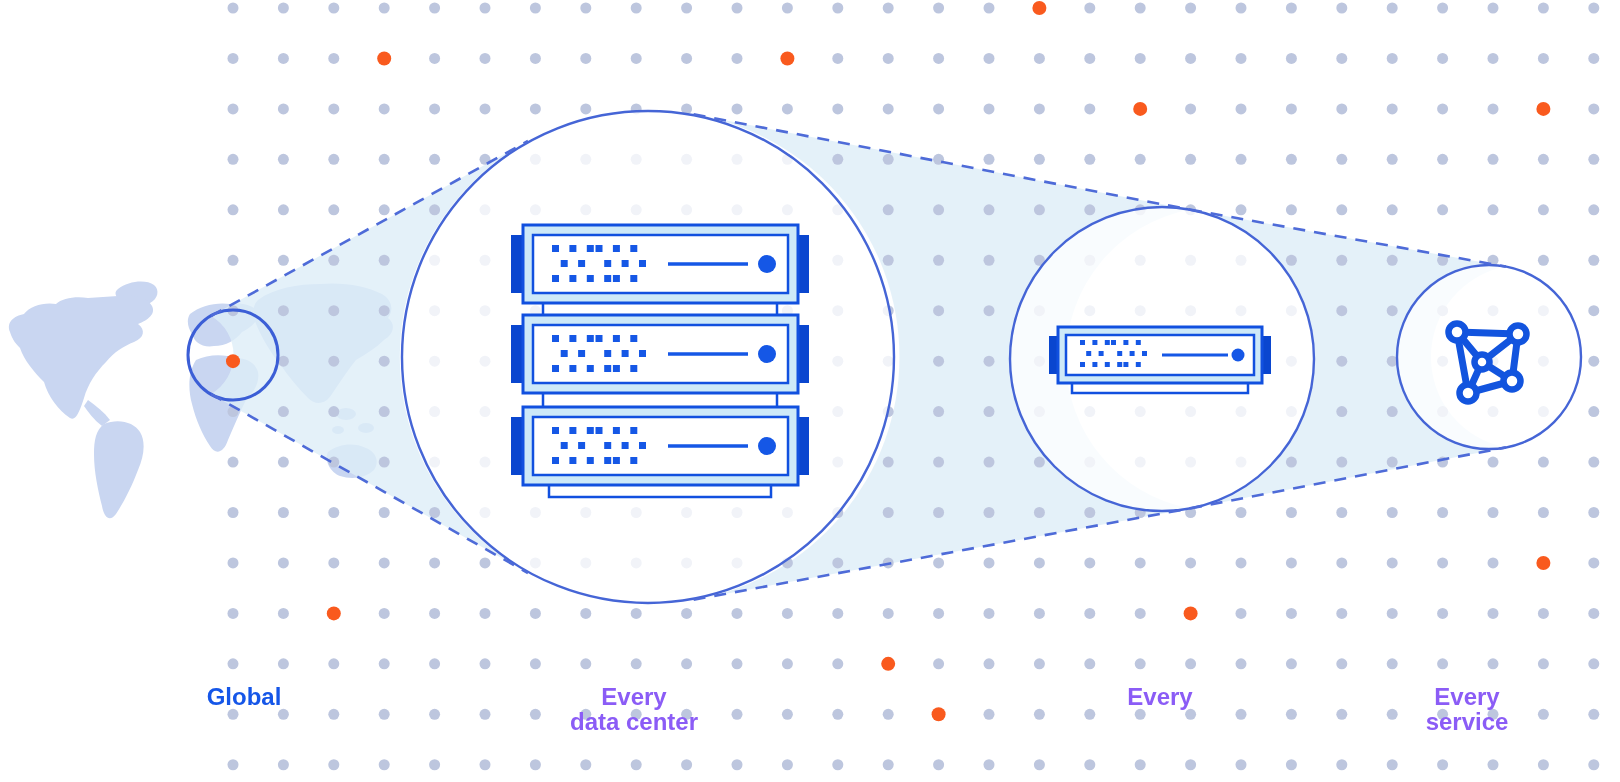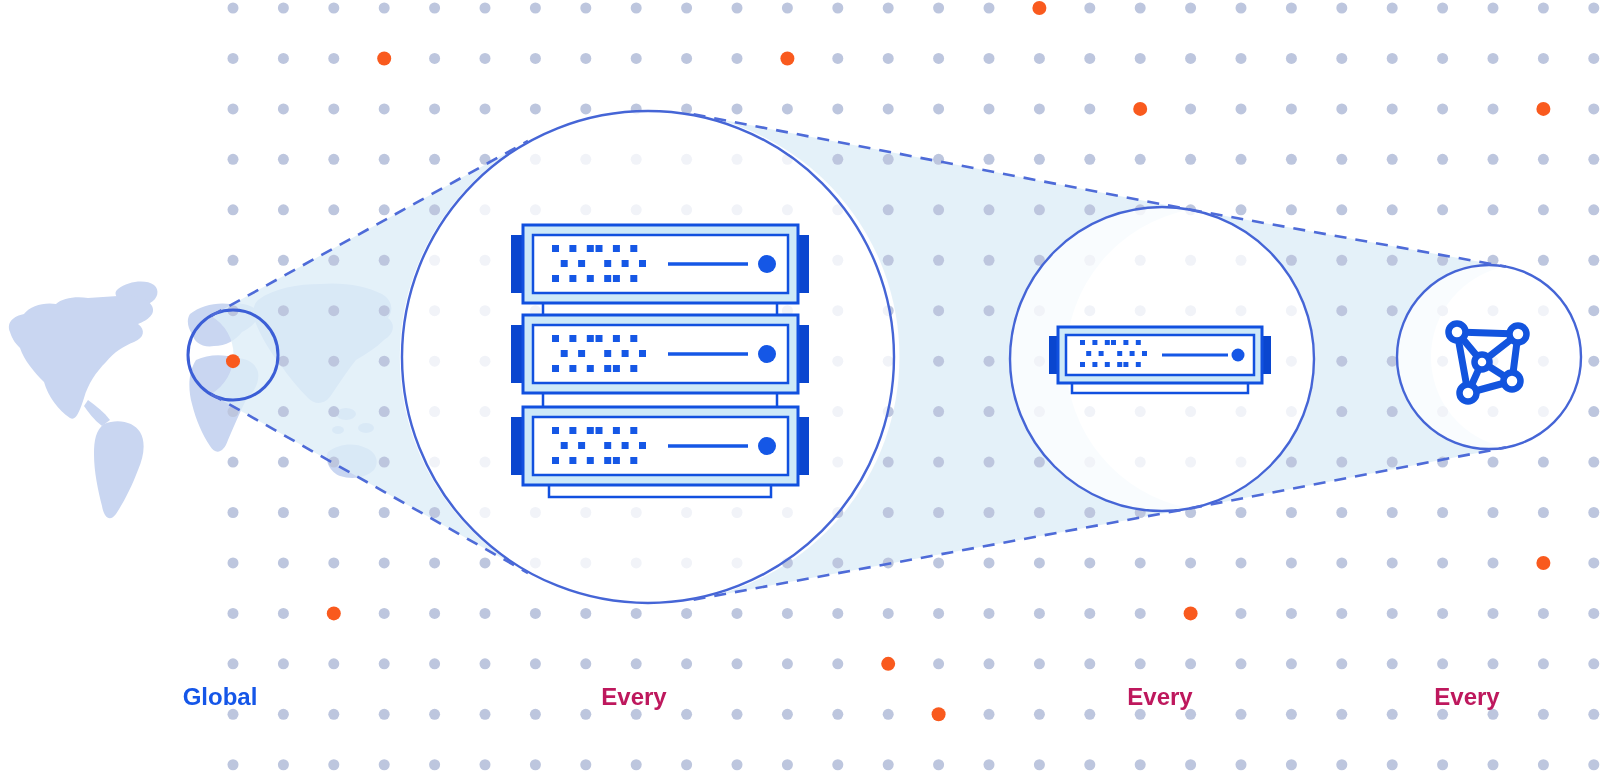--- a/index.html
+++ b/index.html
@@ -2,21 +2,21 @@
 <html><head>
 <meta charset="utf-8">
 <style>
   html,body{margin:0;padding:0;background:#ffffff;}
   body{width:1620px;height:782px;overflow:hidden;
        font-family:"Liberation Sans", sans-serif;}
   .stage-wrap{position:relative;width:1620px;height:782px;}
   svg{position:absolute;left:0;top:0;display:block;}
   .label{
     position:absolute;top:684px;width:240px;text-align:center;
-    font-size:24px;line-height:25px;font-weight:700;color:#be185d;
+    font-size:24px;line-height:25px;font-weight:700;color:#8b5cf6;
     letter-spacing:0px;
   }
   .label span{display:block;}
   .label-blue{color:#1556E8;}
 </style>
 </head>
 <body>
 
 <div class="stage-wrap">
 
@@ -643,26 +643,28 @@
     <g fill="#FFFFFF" stroke="#1254DE" stroke-width="6.5">
       <circle cx="1457" cy="332" r="8.5"></circle>
       <circle cx="1518" cy="334" r="8.5"></circle>
       <circle cx="1468" cy="393" r="8.5"></circle>
       <circle cx="1512" cy="381" r="8.5"></circle>
       <circle cx="1482" cy="362" r="7.5"></circle>
     </g>
   </g>
 </svg>
 
-<div class="label label-blue" style="left:100px">
+<div class="label label-blue" style="left:124px">
   <span>Global</span>
 </div>
 <div class="label" style="left:514px">
   <span>Every</span>
+  <span>data center</span>
 </div>
 <div class="label" style="left:1040px">
   <span>Every</span>
 </div>
 <div class="label" style="left:1347px">
   <span>Every</span>
+  <span>service</span>
 </div>
 
 </div>
 
 </body></html>

